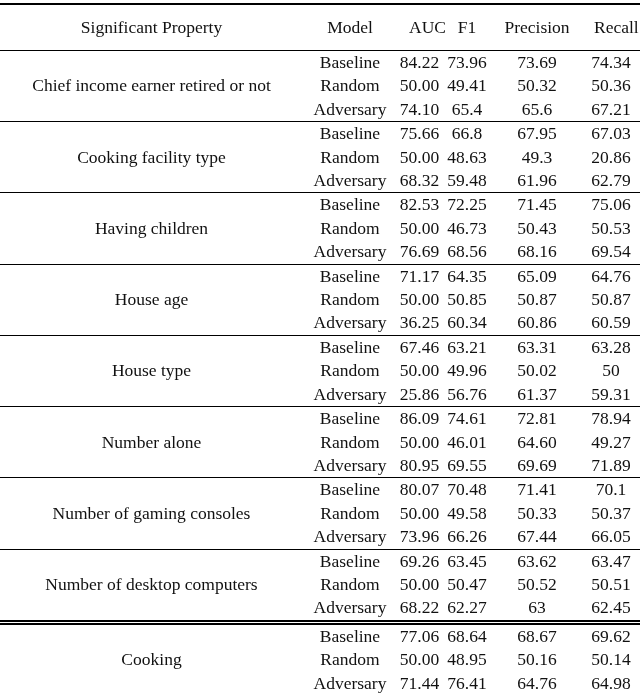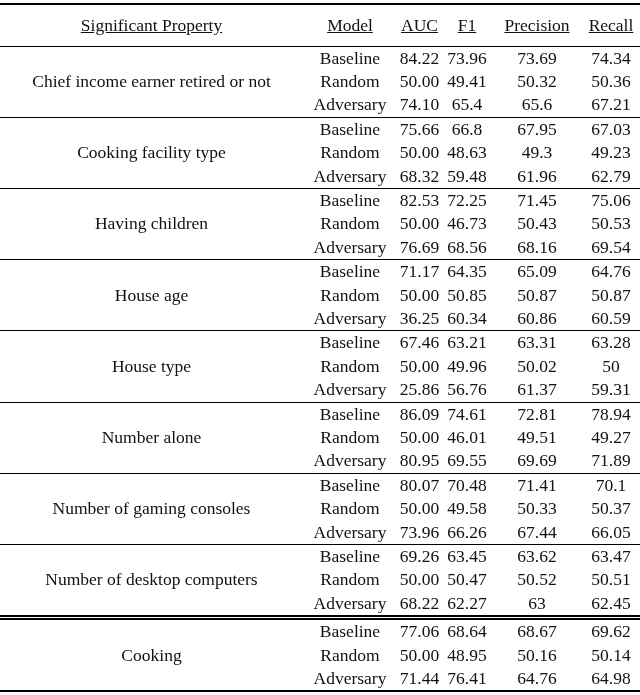--- a/index.html
+++ b/index.html
@@ -28,22 +28,21 @@
   col.c-model     { width: 94px;  }
   col.c-auc       { width: 45px;  }
   col.c-f1        { width: 50px;  }
   col.c-precision { width: 90px;  }
   col.c-recall    { width: 58px;  }
 
   thead tr { height: 42px; }
   thead th {
     font-weight: normal;
     text-align: center;
-    padding: 4px;
-    text-decoration: underline;
+    padding: 12px;
   }
   thead { border-bottom: 1.5px solid #000; }
 
   tbody { border-top: 1px solid #000; }
   tbody:first-of-type { border-top: none; }
   
   tbody:last-of-type { border-top: 5px double #000; }
 
   tbody td {
     text-align: center;
@@ -110,21 +109,21 @@
         <td>75.66</td>
         <td>66.8</td>
         <td>67.95</td>
         <td>67.03</td>
       </tr>
       <tr>
         <td>Random</td>
         <td>50.00</td>
         <td>48.63</td>
         <td>49.3</td>
-        <td>49.23</td>
+        <td>20.86</td>
       </tr>
       <tr>
         <td>Adversary</td>
         <td>68.32</td>
         <td>59.48</td>
         <td>61.96</td>
         <td>62.79</td>
       </tr>
     </tbody>
     <tbody>
@@ -205,21 +204,21 @@
         <td>Baseline</td>
         <td>86.09</td>
         <td>74.61</td>
         <td>72.81</td>
         <td>78.94</td>
       </tr>
       <tr>
         <td>Random</td>
         <td>50.00</td>
         <td>46.01</td>
-        <td>49.51</td>
+        <td>64.60</td>
         <td>49.27</td>
       </tr>
       <tr>
         <td>Adversary</td>
         <td>80.95</td>
         <td>69.55</td>
         <td>69.69</td>
         <td>71.89</td>
       </tr>
     </tbody>

